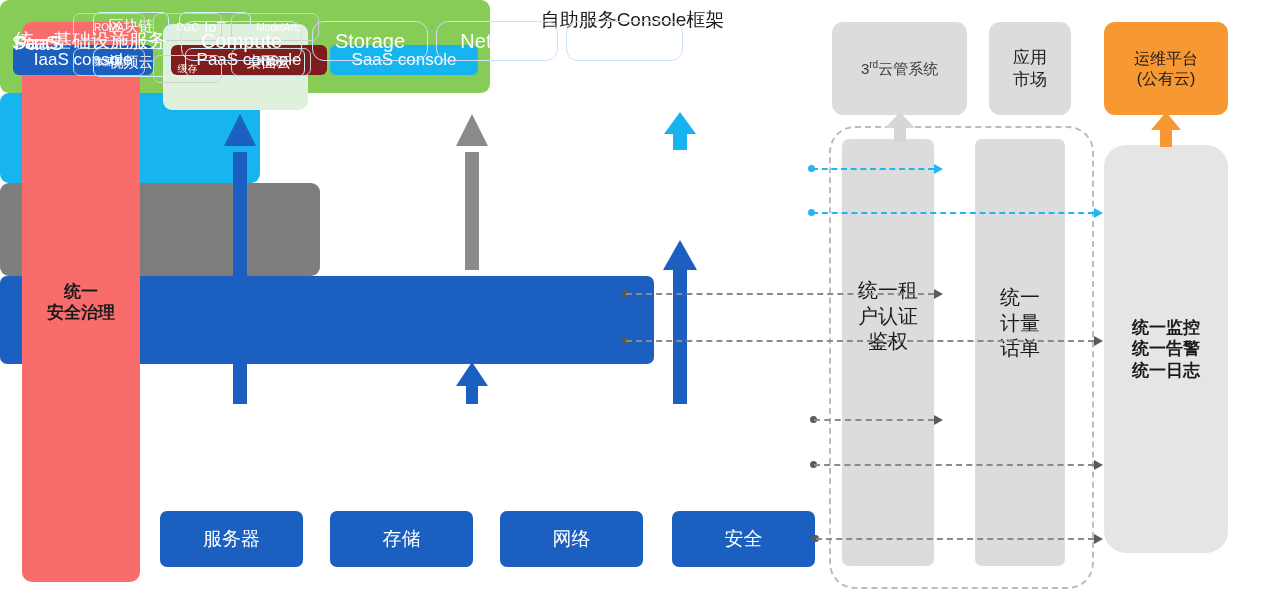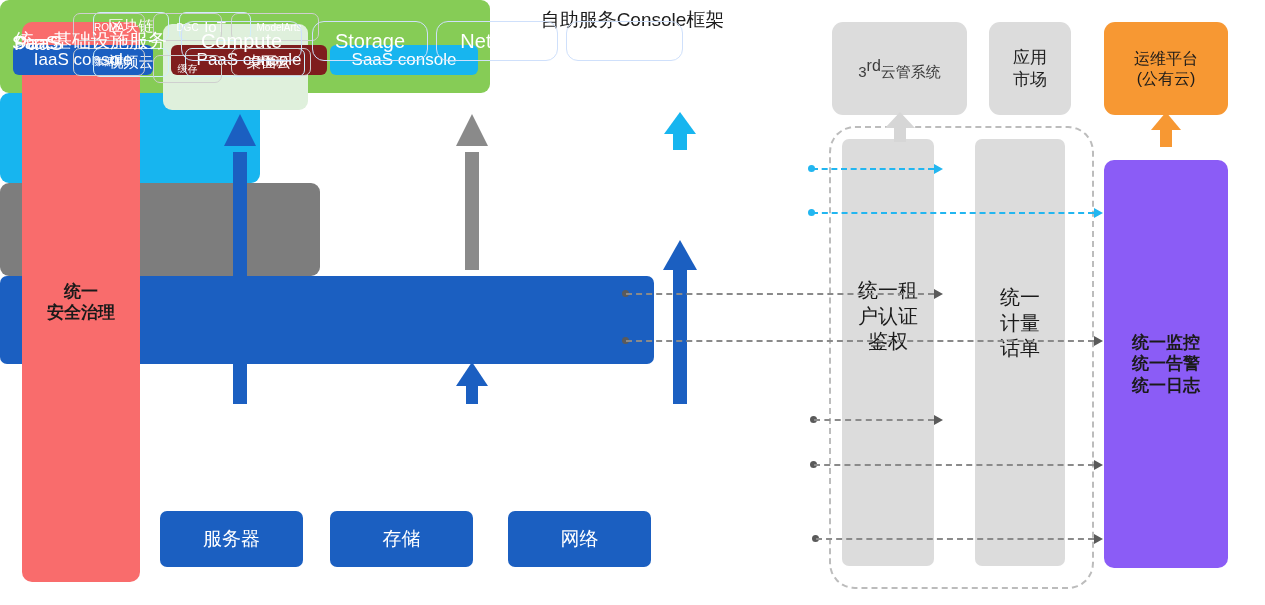--- a/index.html
+++ b/index.html
@@ -18,21 +18,21 @@
   #console-title{position:absolute;left:0;right:0;top:7px;text-align:center;font-size:19px;color:#1d1d1d;}
   .console-chip{position:absolute;top:45px;height:30px;border-radius:6px;display:flex;align-items:center;justify-content:center;color:#fff;font-size:17px;}
   #chip-iaas{left:13px;width:140px;background:#1b5fc1;}
   #chip-paas{left:171px;width:156px;background:#7f1d1d;}
   #chip-saas{left:330px;width:148px;background:#17b5ef;}
 
   
   #third-cloud{left:832px;top:22px;width:135px;height:93px;background:#dcdcdc;border-radius:11px;color:#3b3b3b;font-size:15px;}
   #app-market{left:989px;top:22px;width:82px;height:93px;background:#dcdcdc;border-radius:11px;color:#222;font-size:17px;white-space:pre-line;}
   #ops-platform{left:1104px;top:22px;width:124px;height:93px;background:#f79833;border-radius:11px;color:#1a1a1a;font-size:16px;white-space:pre-line;}
-  #ops-panel{left:1104px;top:145px;width:124px;height:408px;background:#8b5cf6;border-radius:10px;color:#1a1a1a;font-size:17px;font-weight:700;white-space:pre-line;margin-top:15px;}
+  #ops-panel{left:1104px;top:145px;width:124px;height:408px;background:#e5e5e5;border-radius:22px;color:#1a1a1a;font-size:17px;font-weight:700;white-space:pre-line;}
 
   
   #saas-block{left:552px;top:146px;width:260px;height:90px;background:#17b5ef;border-radius:9px;}
   #saas-label{position:absolute;left:12px;top:32px;color:#fff;font-size:19px;}
   .saas-chip{position:absolute;height:27px;border:1.6px solid #cfeffc;border-radius:7px;display:flex;align-items:center;justify-content:center;color:#fff;font-size:15px;}
   #saas-blockchain{left:93px;top:12px;width:74px;}
   #saas-iot{left:179px;top:12px;width:70px;}
   #saas-video{left:93px;top:48px;width:74px;}
   #saas-desktop{left:185px;top:48px;width:70px;padding-left:48px;}
 
@@ -53,21 +53,21 @@
   .infra-chip{position:absolute;top:21px;height:38px;border:1.6px solid #cfe0fb;border-radius:12px;display:flex;align-items:center;justify-content:center;color:#fff;font-size:20px;}
   #infra-compute{left:181px;width:119px;}
   #infra-storage{left:312px;width:114px;}
   #infra-network{left:436px;width:120px;}
   #infra-cce{left:566px;width:115px;}
 
   
   .bottom-box{position:absolute;top:511px;height:56px;background:#1b5fc1;border-radius:7px;display:flex;align-items:center;justify-content:center;color:#fff;font-size:19px;}
   #bb-server{left:160px;width:143px;}
   #bb-storage{left:330px;width:143px;}
-  #bb-network{left:500px;width:143px;margin-left:8px;}
+  #bb-network{left:500px;width:143px;}
   #bb-security{left:672px;width:143px;}
 
   
   #dashed-zone{position:absolute;left:829px;top:126px;width:261px;height:459px;border:2.5px dashed #bcbcbc;border-radius:26px;}
   .gray-col{position:absolute;background:#dcdcdc;border-radius:7px;}
   #col-auth{left:842px;top:139px;width:92px;height:427px;}
   #col-billing{left:975px;top:139px;width:90px;height:427px;}
   .col-label{position:absolute;text-align:center;font-size:20px;color:#1a1a1a;white-space:pre-line;line-height:1.28;}
   #auth-label{left:842px;top:278px;width:92px;}
   #billing-label{left:975px;top:285px;width:90px;}
@@ -95,21 +95,21 @@
   </div>
 
   <div id="console-frame">
     <div id="console-title">自助服务Console框架</div>
     <div class="console-chip" id="chip-iaas">IaaS console</div>
     <div class="console-chip" id="chip-paas">PaaS console</div>
     <div class="console-chip" id="chip-saas">SaaS console</div>
   </div>
 
   <div class="box" id="third-cloud">
-    <span><span>3</span><sup style="font-size:16px">rd</sup><span>云管系统</span></span>
+    <span><span>3</span><sup style="font-size:10px">rd</sup><span>云管系统</span></span>
   </div>
 
   <div class="box" id="app-market">
     <span>应用
 市场</span>
   </div>
 
   <div class="box" id="ops-platform">
     <span>运维平台
 (公有云)</span>
@@ -143,20 +143,21 @@
     <div id="infra-label">统一基础设施服务</div>
     <div class="infra-chip" id="infra-compute">Compute</div>
     <div class="infra-chip" id="infra-storage">Storage</div>
     <div class="infra-chip" id="infra-network">Network</div>
     <div class="infra-chip" id="infra-cce">CCE</div>
   </div>
 
   <div class="bottom-box" id="bb-server">服务器</div>
   <div class="bottom-box" id="bb-storage">存储</div>
   <div class="bottom-box" id="bb-network">网络</div>
+  <div class="bottom-box" id="bb-security">安全</div>
 
   <div id="dashed-zone"></div>
   <div class="gray-col" id="col-auth"></div>
   <div class="gray-col" id="col-billing"></div>
   <div class="col-label" id="auth-label">统一租
 户认证
 鉴权</div>
   <div class="col-label" id="billing-label">统一
 计量
 话单</div>

